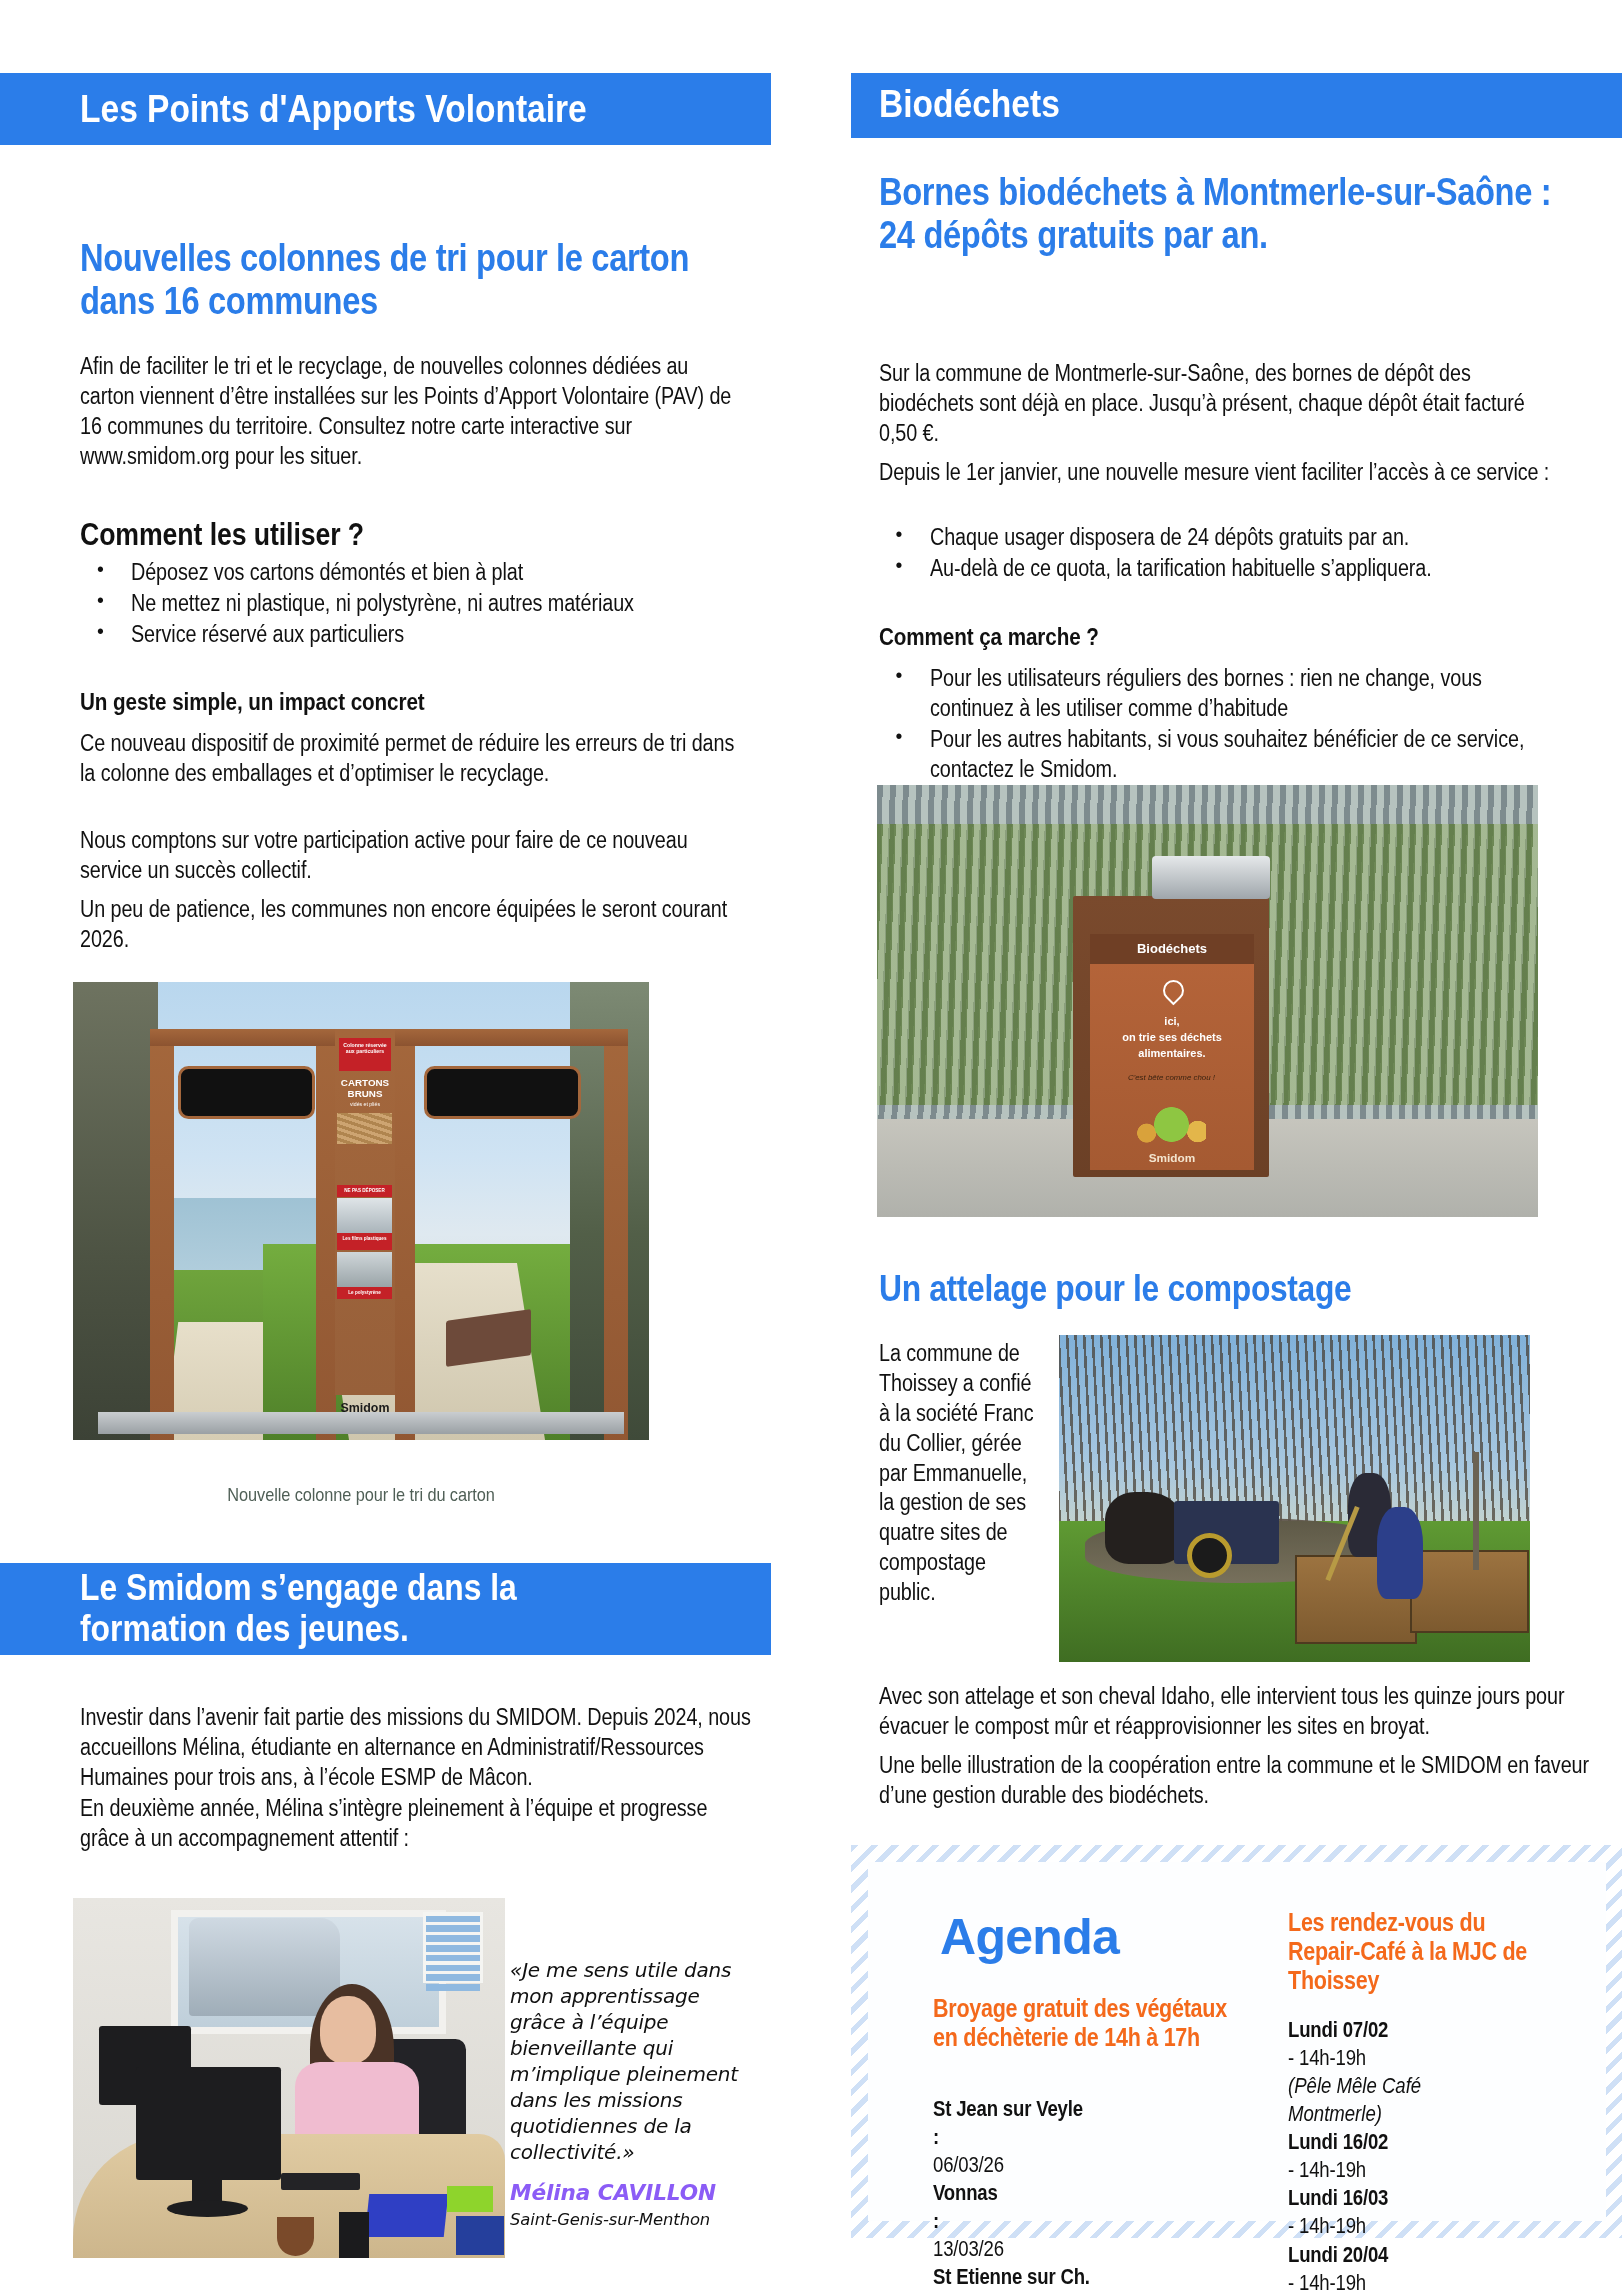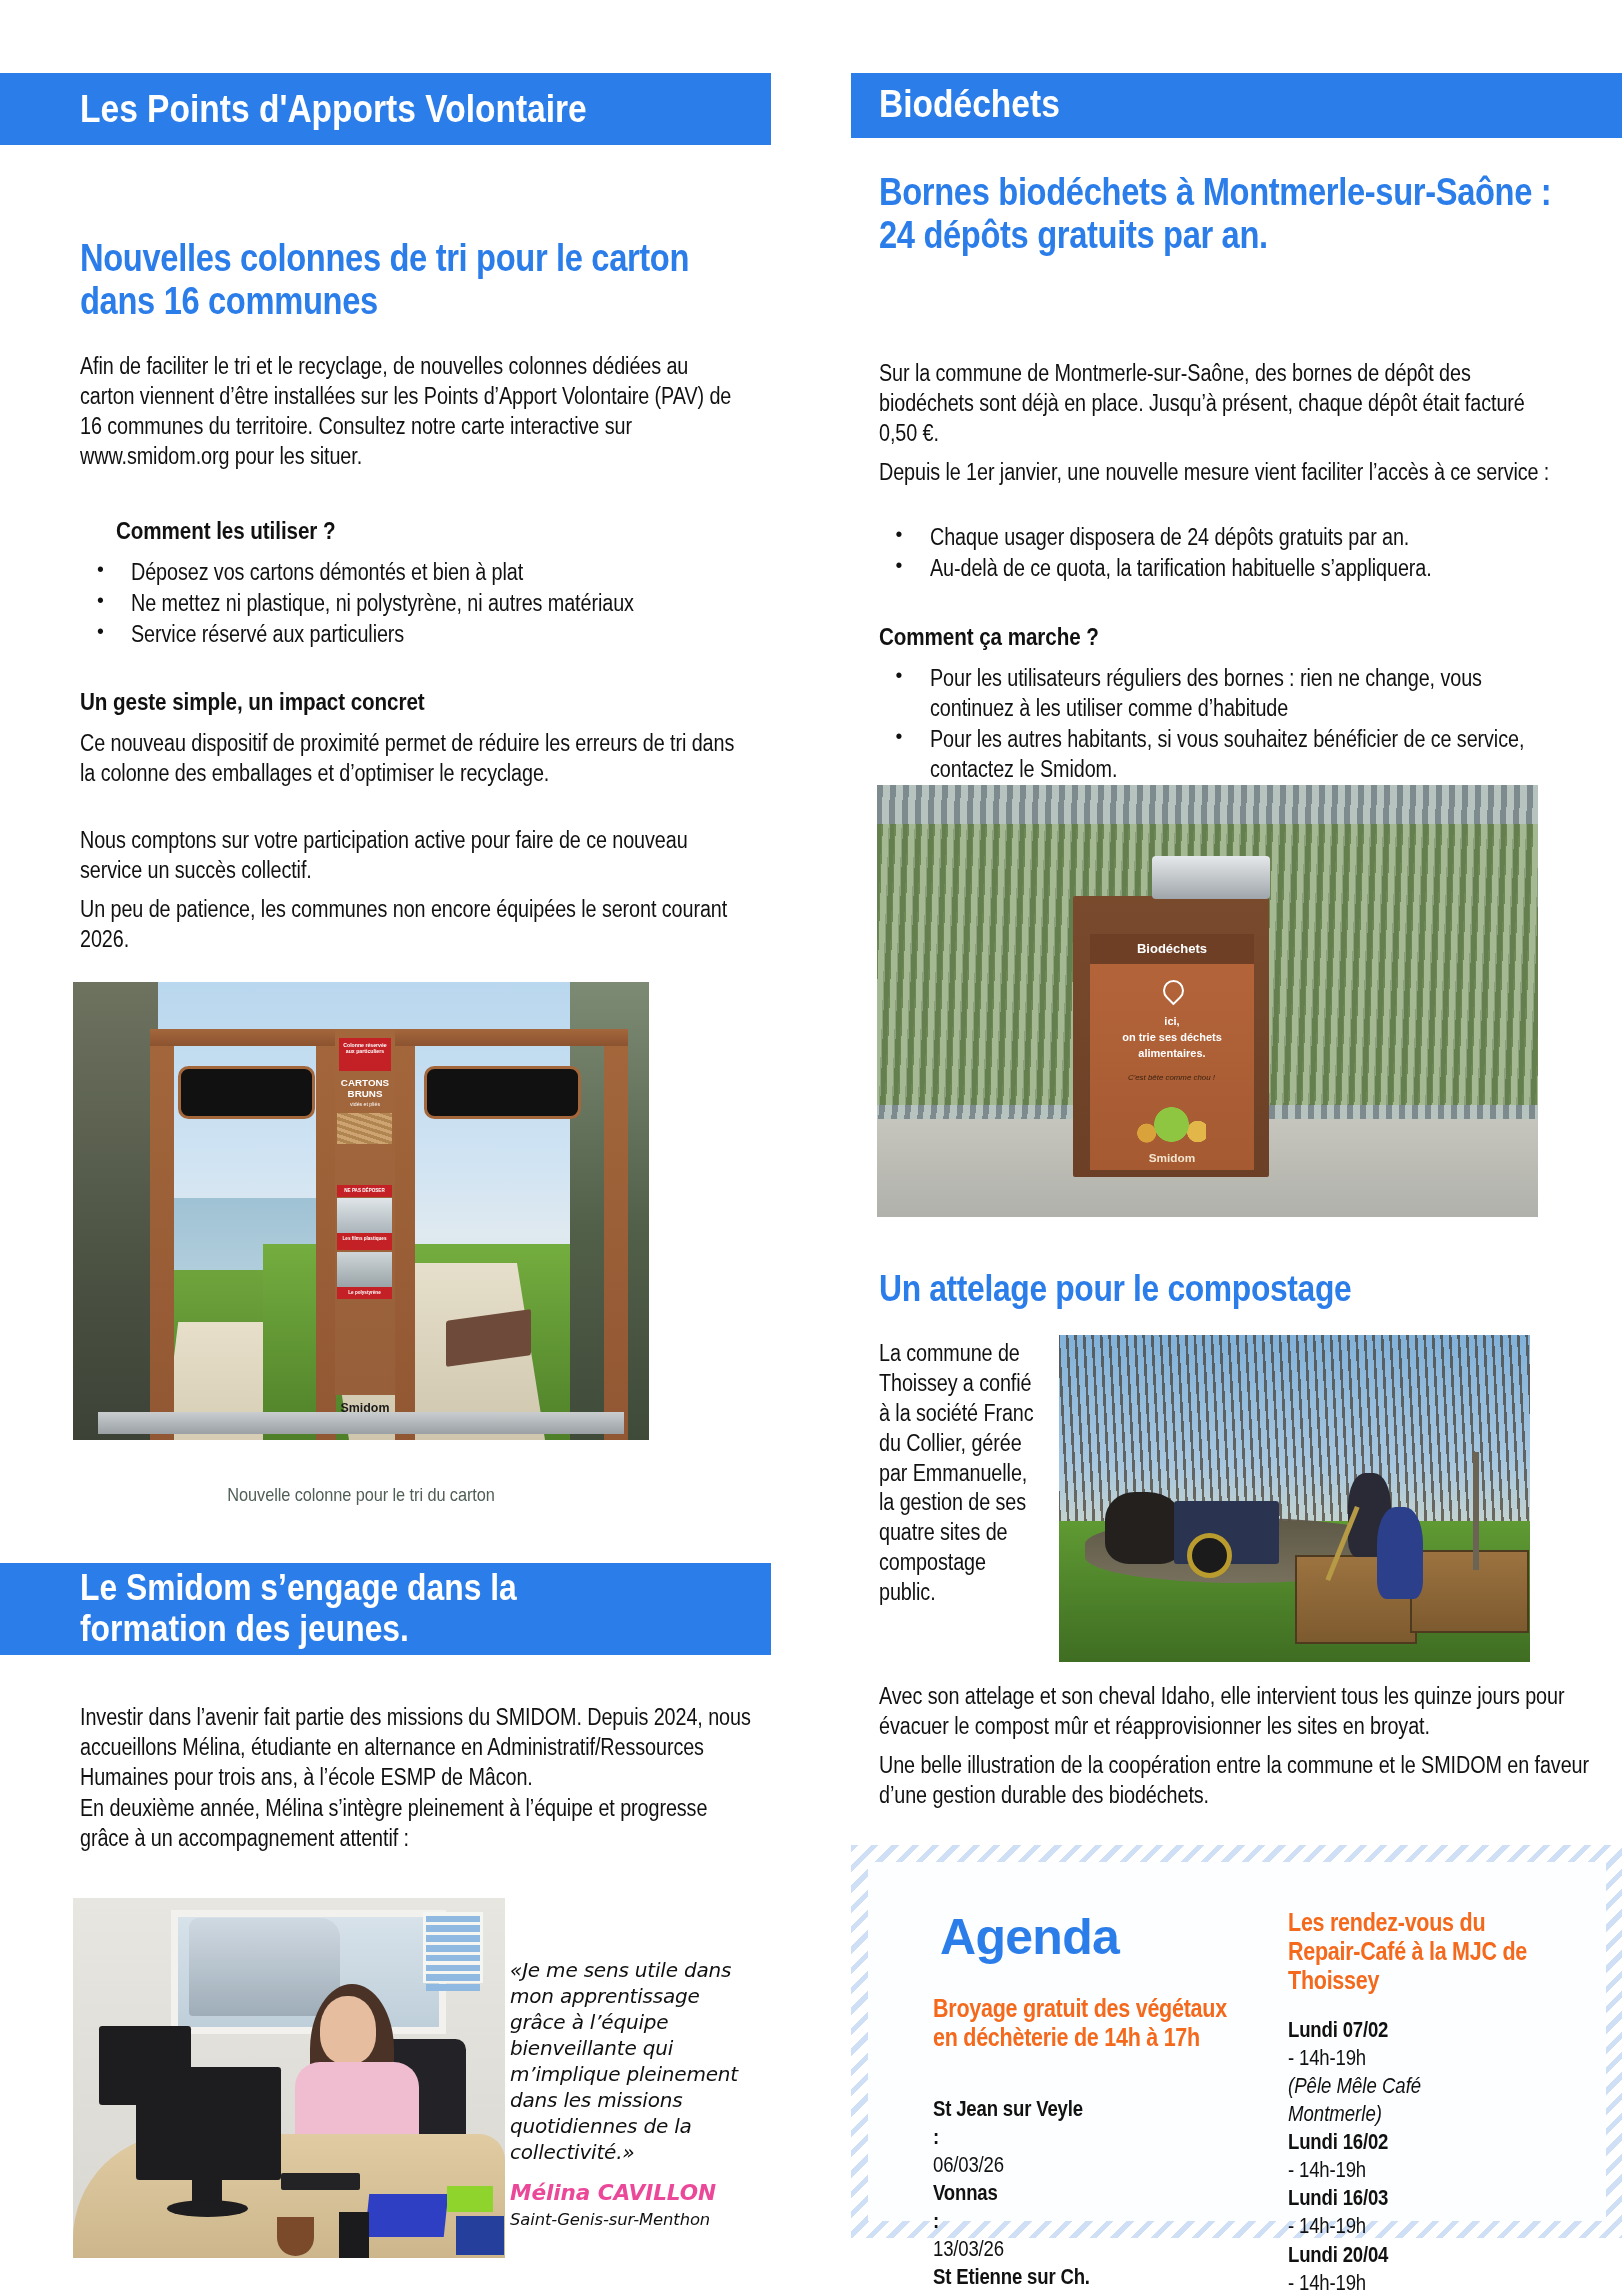--- a/index.html
+++ b/index.html
@@ -114,21 +114,21 @@
     background:#f0bcd0;border-radius:25px 25px 6.5px 6.5px;}
   .off-chair{position:absolute;left:308px;top:141px;width:85px;height:131px;
     background:#232327;border-radius:10.5px;}
   .off-cal{position:absolute;right:22px;top:14.4px;width:60px;height:71px;background:#f5f5f2;}
   .off-cal i{display:block;height:6.5px;margin:3.3px 3.3px 0;background:#8fb9e0;}
 
   
   .quote{font-family:"DejaVu Sans", sans-serif;font-style:italic;color:#111;
     font-size:20px;line-height:1.30;letter-spacing:-0.2px;}
   .quote-name{font-family:"DejaVu Sans", sans-serif;font-style:italic;font-weight:bold;
-    color:#ec4899;font-size:21.6px;letter-spacing:-0.1px;}
+    color:#8b5cf6;font-size:21.6px;letter-spacing:-0.1px;}
   .quote-town{font-family:"DejaVu Sans", sans-serif;font-style:italic;color:#111;
     font-size:16.4px;letter-spacing:-0.1px;}
 
   
   #agenda-box{position:absolute;left:851px;top:1845px;width:772px;height:393px;}
   .hatch{position:absolute;inset:0;
     background:repeating-linear-gradient(135deg,#cfe0f6 0 5.2px,#ffffff 5.2px 14.4px);}
   .hatch-inner{position:absolute;left:17px;top:17px;right:17px;bottom:17px;background:#fdfeff;}
   .ag-title{color:#2b7de9;font-weight:bold;font-size:50px;letter-spacing:-0.7px;}
   .ag-sub{color:#F4691B;font-weight:bold;font-size:25px;line-height:1.16;letter-spacing:-0.3px;}
@@ -148,21 +148,21 @@
     </div>
 
     <div class="blue-head" style="position:absolute;left:80px;top:237px;width:661px;font-size:38px;">
       <span class="sq">Nouvelles colonnes de tri pour le carton dans 16 communes</span>
     </div>
 
     <div class="body-txt" style="position:absolute;left:80px;top:352px;width:661px;font-size:23px;">
       <span class="sq">Afin de faciliter le tri et le recyclage, de nouvelles colonnes dédiées au carton viennent d’être installées sur les Points d’Apport Volontaire (PAV) de 16 communes du territoire. Consultez notre carte interactive sur www.smidom.org pour les situer.</span>
     </div>
 
-    <div class="sub-bold" style="position:absolute;left:80px;top:517px;width:661px;font-size:24px;margin-left:36px;">
+    <div class="sub-bold" style="position:absolute;left:80px;top:517px;width:661px;font-size:31px;">
       <span class="sq">Comment les utiliser ?</span>
     </div>
 
     <ul class="bl body-txt" style="position:absolute;left:80px;top:558px;width:661px;font-size:23px;">
       <li><span class="bu">•</span><span class="sq">Déposez vos cartons démontés et bien à plat</span></li>
       <li><span class="bu">•</span><span class="sq">Ne mettez ni plastique, ni polystyrène, ni autres matériaux</span></li>
       <li><span class="bu">•</span><span class="sq">Service réservé aux particuliers</span></li>
     </ul>
 
     <div class="sub-bold" style="position:absolute;left:80px;top:688px;width:661px;font-size:24px;">

